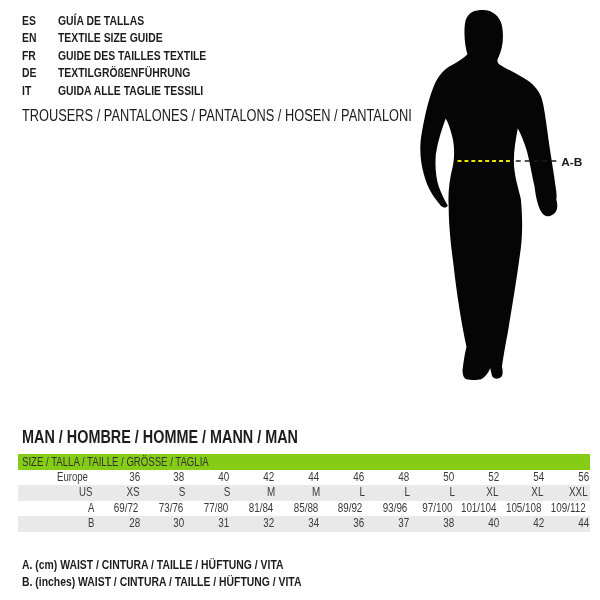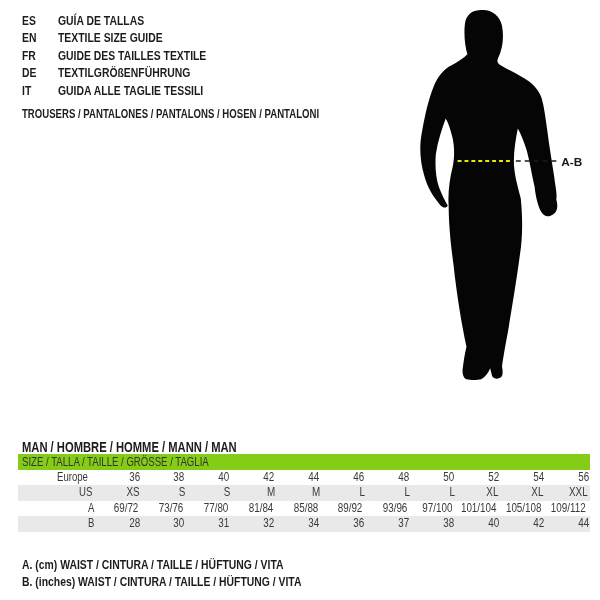--- a/index.html
+++ b/index.html
@@ -9,26 +9,26 @@
   }
   
   .cx{display:inline-block;transform:scaleX(.8);transform-origin:0 50%;white-space:nowrap;}
   .cxc{display:inline-block;transform:scaleX(.82);transform-origin:50% 50%;white-space:nowrap;}
 
   
   .lang-block{position:absolute;left:22px;top:12px;}
   .lang-row{display:flex;height:17.4px;line-height:17.4px;font-size:13px;font-weight:bold;white-space:nowrap;}
   .lang-code{width:36px;}
 
-  .garment-title{position:absolute;left:22px;top:107px;font-size:12px;font-weight:bold;white-space:nowrap;}
+  .garment-title{position:absolute;left:22px;top:107px;font-size:16px;font-weight:normal;white-space:nowrap;}
 
   
   .figure-svg{position:absolute;left:405px;top:5px;}
 
-  .section-title{position:absolute;left:22px;top:427px;font-size:14px;font-weight:bold;white-space:nowrap;margin-top:12px;}
+  .section-title{position:absolute;left:22px;top:427px;font-size:18px;font-weight:bold;white-space:nowrap;}
 
   
   .size-table{position:absolute;left:18px;top:454px;width:572px;font-size:12px;color:#3a3a3a;}
   .t-header{background:#84cc16;height:16px;line-height:16px;padding-left:4px;color:#333;white-space:nowrap;}
   .t-row{display:flex;height:15.4px;line-height:15.4px;}
   .t-row.stripe{background:#e9e9e9;}
   .t-label{width:74px;padding-left:4px;text-align:right;}
   .t-cell{flex:1;text-align:right;}
 
   .notes{position:absolute;left:22px;top:556px;font-size:13px;font-weight:bold;}

